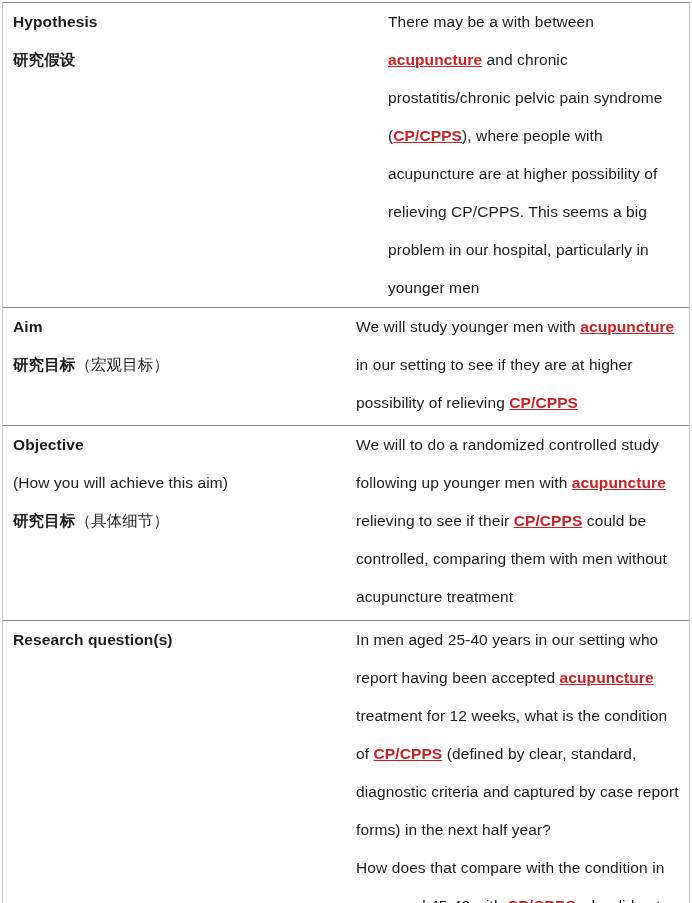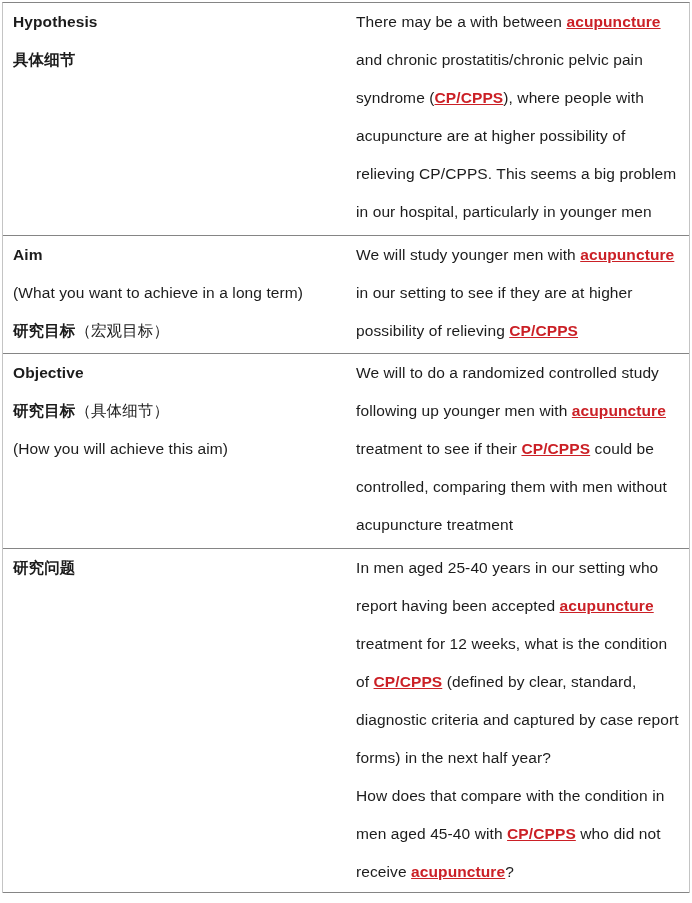--- a/index.html
+++ b/index.html
@@ -23,21 +23,21 @@
     border-right:1px solid var(--edge);
     border-top:1px solid var(--rule);
     background:#fff;
   }
   .row{
     display:grid;
     grid-template-columns:344px 1fr;
     border-bottom:1px solid var(--rule);
     box-sizing:border-box;
   }
-  .row:nth-child(1){min-height:233px;}
+  .row:nth-child(1){min-height:233px;gap:32px;}
   .row:nth-child(2){min-height:118px;}
   .row:nth-child(3){min-height:195px;}
   .row:nth-child(4){min-height:344px;}
   .cell{box-sizing:border-box;padding:0;}
   .cell.left{padding-left:10px;padding-right:8px;}
   .cell.right{padding-left:9px;padding-right:10px;}
   .cell p{
     margin:0;
     font-size:15.5px;
     line-height:38px;
@@ -46,48 +46,47 @@
   .seg-b{font-weight:bold;}
   .seg-red{color:var(--red);font-weight:bold;text-decoration:underline;}
 </style>
 </head>
 <body>
 
 <div class="doc" id="protocol-table">
     <div class="row">
       <div class="cell left">
         <p><span class="seg-b">Hypothesis</span></p>
-        <p><span class="seg-b">具体细节</span></p>
+        <p><span class="seg-b">研究假设</span></p>
       </div>
       <div class="cell right">
         <p><span>There may be a with between </span><span class="seg-red">acupuncture</span><span> and chronic prostatitis/chronic pelvic pain syndrome (</span><span class="seg-red">CP/CPPS</span><span>), where people with acupuncture are at higher possibility of relieving CP/CPPS. This seems a big problem in our hospital, particularly in younger men</span></p>
       </div>
     </div>
     <div class="row">
       <div class="cell left">
         <p><span class="seg-b">Aim</span></p>
-        <p><span>(What you want to achieve in a long term)</span></p>
         <p><span class="seg-b">研究目标</span><span>（宏观目标）</span></p>
       </div>
       <div class="cell right">
         <p><span>We will study younger men with </span><span class="seg-red">acupuncture</span><span> in our setting to see if they are at higher possibility of relieving </span><span class="seg-red">CP/CPPS</span></p>
       </div>
     </div>
     <div class="row">
       <div class="cell left">
         <p><span class="seg-b">Objective</span></p>
+        <p><span>(How you will achieve this aim)</span></p>
         <p><span class="seg-b">研究目标</span><span>（具体细节）</span></p>
-        <p><span>(How you will achieve this aim)</span></p>
       </div>
       <div class="cell right">
-        <p><span>We will to do a randomized controlled study following up younger men with </span><span class="seg-red">acupuncture</span><span> treatment to see if their </span><span class="seg-red">CP/CPPS</span><span> could be controlled, comparing them with men without acupuncture treatment</span></p>
+        <p><span>We will to do a randomized controlled study following up younger men with </span><span class="seg-red">acupuncture</span><span> relieving to see if their </span><span class="seg-red">CP/CPPS</span><span> could be controlled, comparing them with men without acupuncture treatment</span></p>
       </div>
     </div>
     <div class="row">
       <div class="cell left">
-        <p><span class="seg-b">研究问题</span></p>
+        <p><span class="seg-b">Research question(s)</span></p>
       </div>
       <div class="cell right">
         <p><span>In men aged 25-40 years in our setting who report having been accepted </span><span class="seg-red">acupuncture</span><span> treatment for 12 weeks, what is the condition of </span><span class="seg-red">CP/CPPS</span><span> (defined by clear, standard, diagnostic criteria and captured by case report forms) in the next half year?</span></p>
         <p><span>How does that compare with the condition in men aged 45-40 with </span><span class="seg-red">CP/CPPS</span><span> who did not receive </span><span class="seg-red">acupuncture</span><span>?</span></p>
       </div>
     </div>
   </div>
 
 </body></html>

